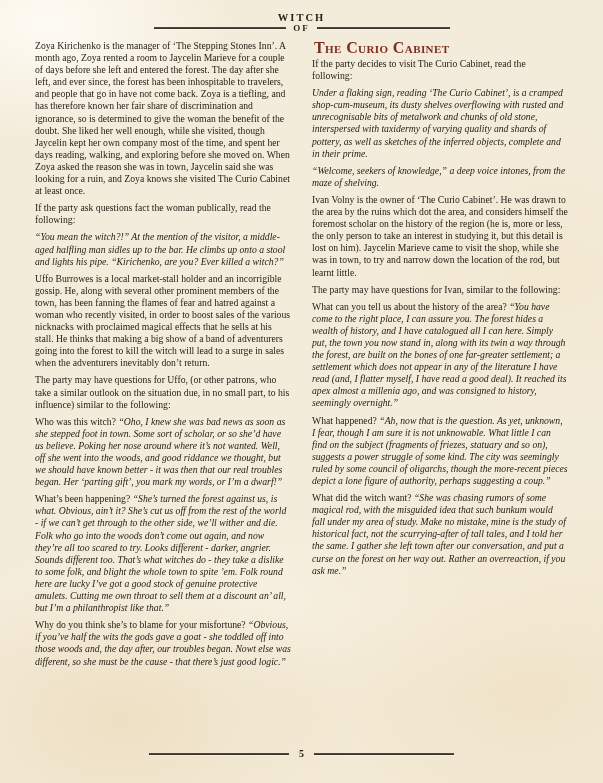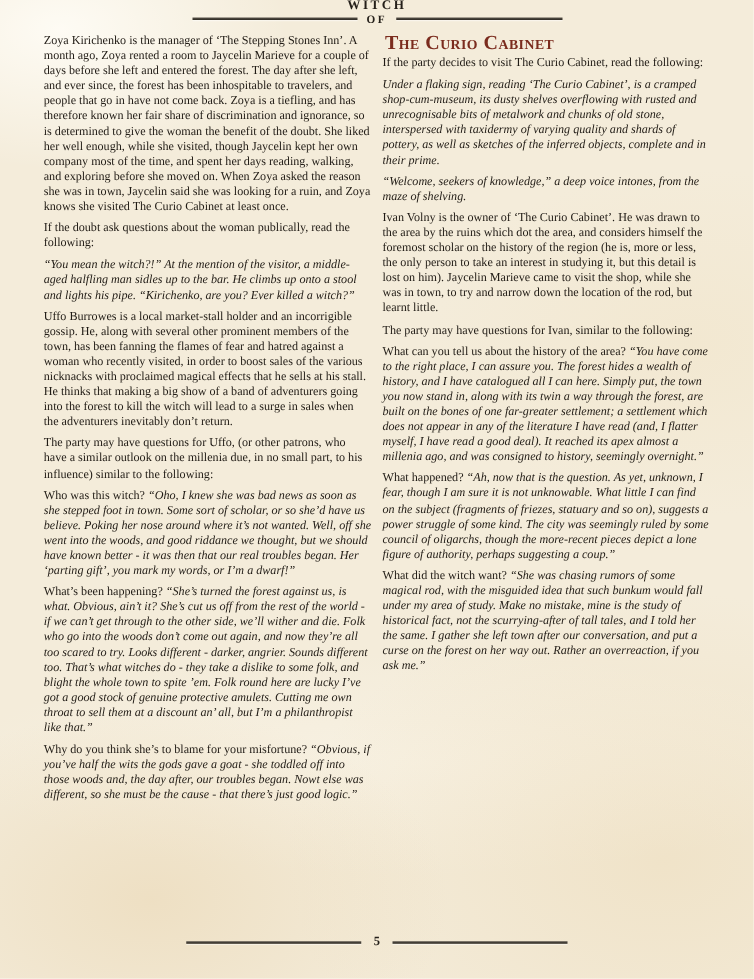--- a/index.html
+++ b/index.html
@@ -13,38 +13,38 @@
     color: #201b15;
     background:
       radial-gradient(ellipse 260px 160px at 8% 3%, rgba(255,253,247,0.9), rgba(255,253,247,0) 70%),
       radial-gradient(ellipse 340px 220px at 20% 92%, rgba(228,203,158,0.38), rgba(228,203,158,0) 70%),
       radial-gradient(ellipse 420px 300px at 88% 88%, rgba(232,210,168,0.35), rgba(232,210,168,0) 72%),
       radial-gradient(ellipse 300px 200px at 92% 35%, rgba(238,222,188,0.30), rgba(238,222,188,0) 70%),
       radial-gradient(ellipse 500px 120px at 55% 78%, rgba(250,245,233,0.55), rgba(250,245,233,0) 75%),
       #f4ecda;
   }
   
-  .hdr { text-align: center; }
+  .hdr { text-align: center; padding-top: 13px; }
   .hdr-line {
     font-size: 10.5px; line-height: 10px; font-weight: bold;
     letter-spacing: 2px; color: #241f19;
   }
   .hdr-mid {
     display: flex; align-items: center; justify-content: center;
     width: 296px; margin: 0 auto; height: 10px; gap: 7px;
   }
   .rule {
     height: 2px; flex: 1;
     background: linear-gradient(#5a544b, #2c2822);
     box-shadow: 0 1px 0 rgba(255,255,255,0.45);
   }
   .hdr-of { font-size: 9px; font-weight: bold; letter-spacing: 2px; color: #241f19; }
   
   .cols {
-    display: flex; gap: 9px;
+    display: flex; gap: 21px;
     padding: 7px 35px 0 35px;
     box-sizing: border-box;
   }
   .col { flex: 1; min-width: 0; }
   .col p {
     margin: 0 0 5px 0;
     font-size: 9.7px;
     line-height: 12.1px;
     text-align: left;
   }
@@ -78,24 +78,24 @@
     <div class="hdr-mid">
       <span class="rule"></span>
       <span class="hdr-of">OF</span>
       <span class="rule"></span>
     </div>
   </header>
 
   <main class="cols">
     <section class="col" id="col-left">
         <p class="body">Zoya Kirichenko is the manager of ‘The Stepping Stones Inn’. A month ago, Zoya rented a room to Jaycelin Marieve for a couple of days before she left and entered the forest. The day after she left, and ever since, the forest has been inhospitable to travelers, and people that go in have not come back. Zoya is a tiefling, and has therefore known her fair share of discrimination and ignorance, so is determined to give the woman the benefit of the doubt. She liked her well enough, while she visited, though Jaycelin kept her own company most of the time, and spent her days reading, walking, and exploring before she moved on. When Zoya asked the reason she was in town, Jaycelin said she was looking for a ruin, and Zoya knows she visited The Curio Cabinet at least once.</p>
-        <p class="body">If the doubt ask questions about the woman publically, read the following:</p>
+        <p class="body">If the party ask questions fact the woman publically, read the following:</p>
         <p class="quote">“You mean the witch?!” At the mention of the visitor, a middle-aged halfling man sidles up to the bar. He climbs up onto a stool and lights his pipe. “Kirichenko, are you? Ever killed a witch?”</p>
         <p class="body">Uffo Burrowes is a local market-stall holder and an incorrigible gossip. He, along with several other prominent members of the town, has been fanning the flames of fear and hatred against a woman who recently visited, in order to boost sales of the various nicknacks with proclaimed magical effects that he sells at his stall. He thinks that making a big show of a band of adventurers going into the forest to kill the witch will lead to a surge in sales when the adventurers inevitably don’t return.</p>
-        <p class="body">The party may have questions for Uffo, (or other patrons, who have a similar outlook on the millenia due, in no small part, to his influence) similar to the following:</p>
+        <p class="body">The party may have questions for Uffo, (or other patrons, who take a similar outlook on the situation due, in no small part, to his influence) similar to the following:</p>
         <p class="qa"><strong>Who was this witch? </strong><em>“Oho, I knew she was bad news as soon as she stepped foot in town. Some sort of scholar, or so she’d have us believe. Poking her nose around where it’s not wanted. Well, off she went into the woods, and good riddance we thought, but we should have known better - it was then that our real troubles began. Her ‘parting gift’, you mark my words, or I’m a dwarf!”</em></p>
         <p class="qa"><strong>What’s been happening? </strong><em>“She’s turned the forest against us, is what. Obvious, ain’t it? She’s cut us off from the rest of the world - if we can’t get through to the other side, we’ll wither and die. Folk who go into the woods don’t come out again, and now they’re all too scared to try. Looks different - darker, angrier. Sounds different too. That’s what witches do - they take a dislike to some folk, and blight the whole town to spite ’em. Folk round here are lucky I’ve got a good stock of genuine protective amulets. Cutting me own throat to sell them at a discount an’ all, but I’m a philanthropist like that.”</em></p>
         <p class="qa"><strong>Why do you think she’s to blame for your misfortune? </strong><em>“Obvious, if you’ve half the wits the gods gave a goat - she toddled off into those woods and, the day after, our troubles began. Nowt else was different, so she must be the cause - that there’s just good logic.”</em></p>
       </section>
     <section class="col" id="col-right">
         <h2>The Curio Cabinet</h2>
         <p class="body">If the party decides to visit The Curio Cabinet, read the following:</p>
         <p class="quote">Under a flaking sign, reading ‘The Curio Cabinet’, is a cramped shop-cum-museum, its dusty shelves overflowing with rusted and unrecognisable bits of metalwork and chunks of old stone, interspersed with taxidermy of varying quality and shards of pottery, as well as sketches of the inferred objects, complete and in their prime.</p>
         <p class="quote">“Welcome, seekers of knowledge,” a deep voice intones, from the maze of shelving.</p>
         <p class="body">Ivan Volny is the owner of ‘The Curio Cabinet’. He was drawn to the area by the ruins which dot the area, and considers himself the foremost scholar on the history of the region (he is, more or less, the only person to take an interest in studying it, but this detail is lost on him). Jaycelin Marieve came to visit the shop, while she was in town, to try and narrow down the location of the rod, but learnt little.</p>

